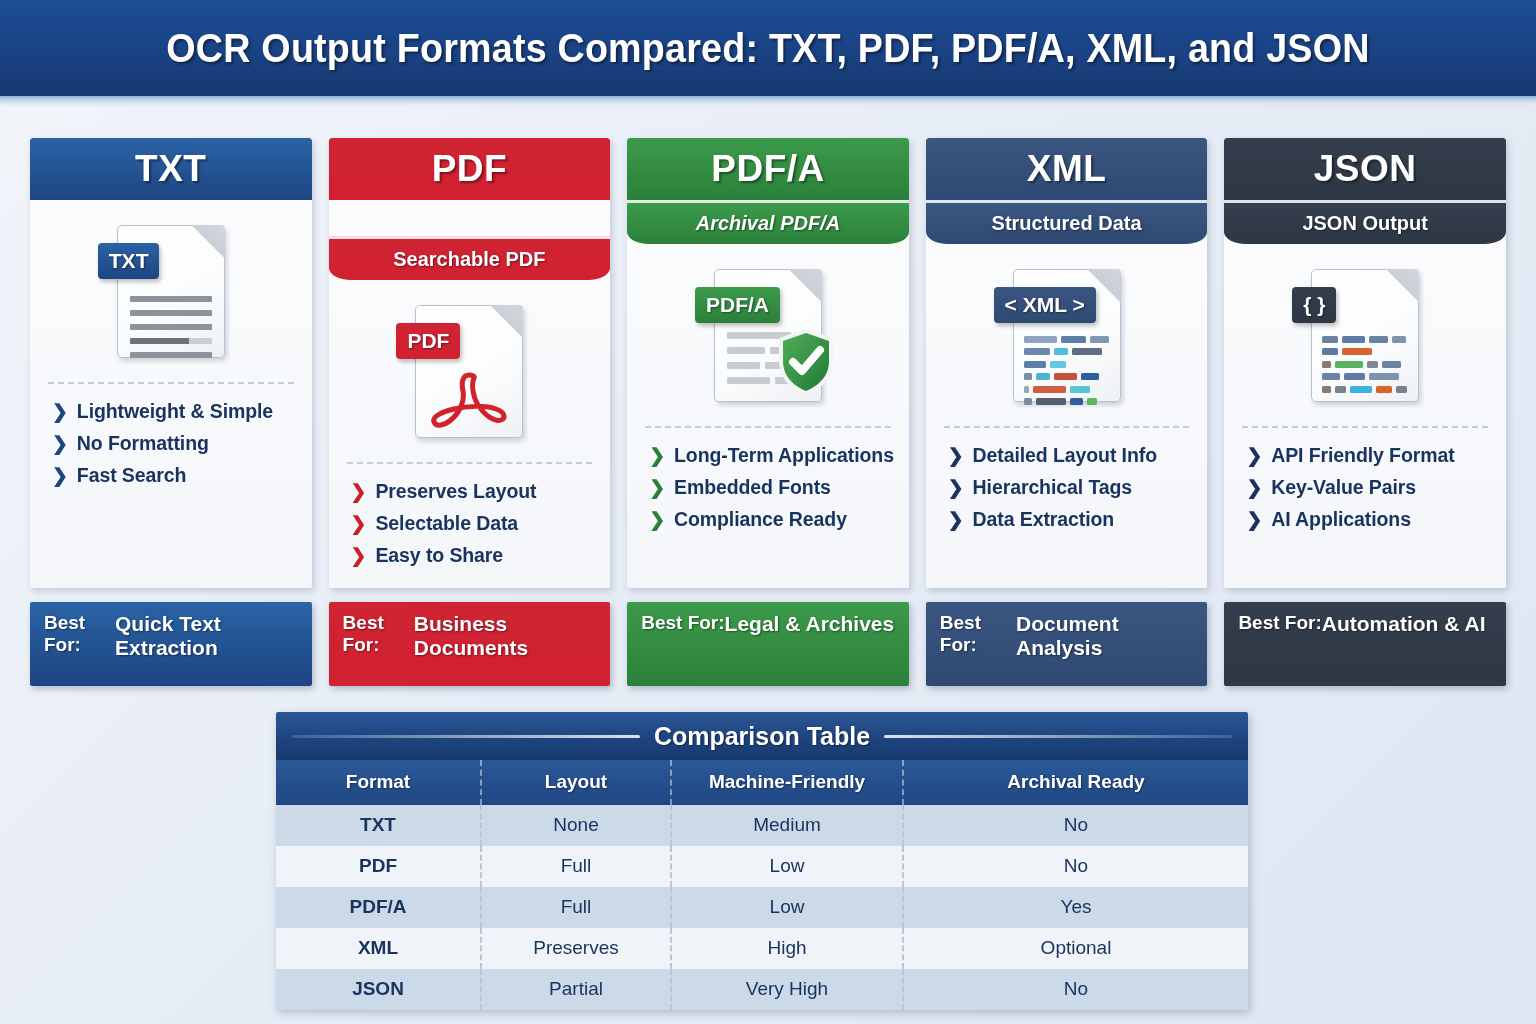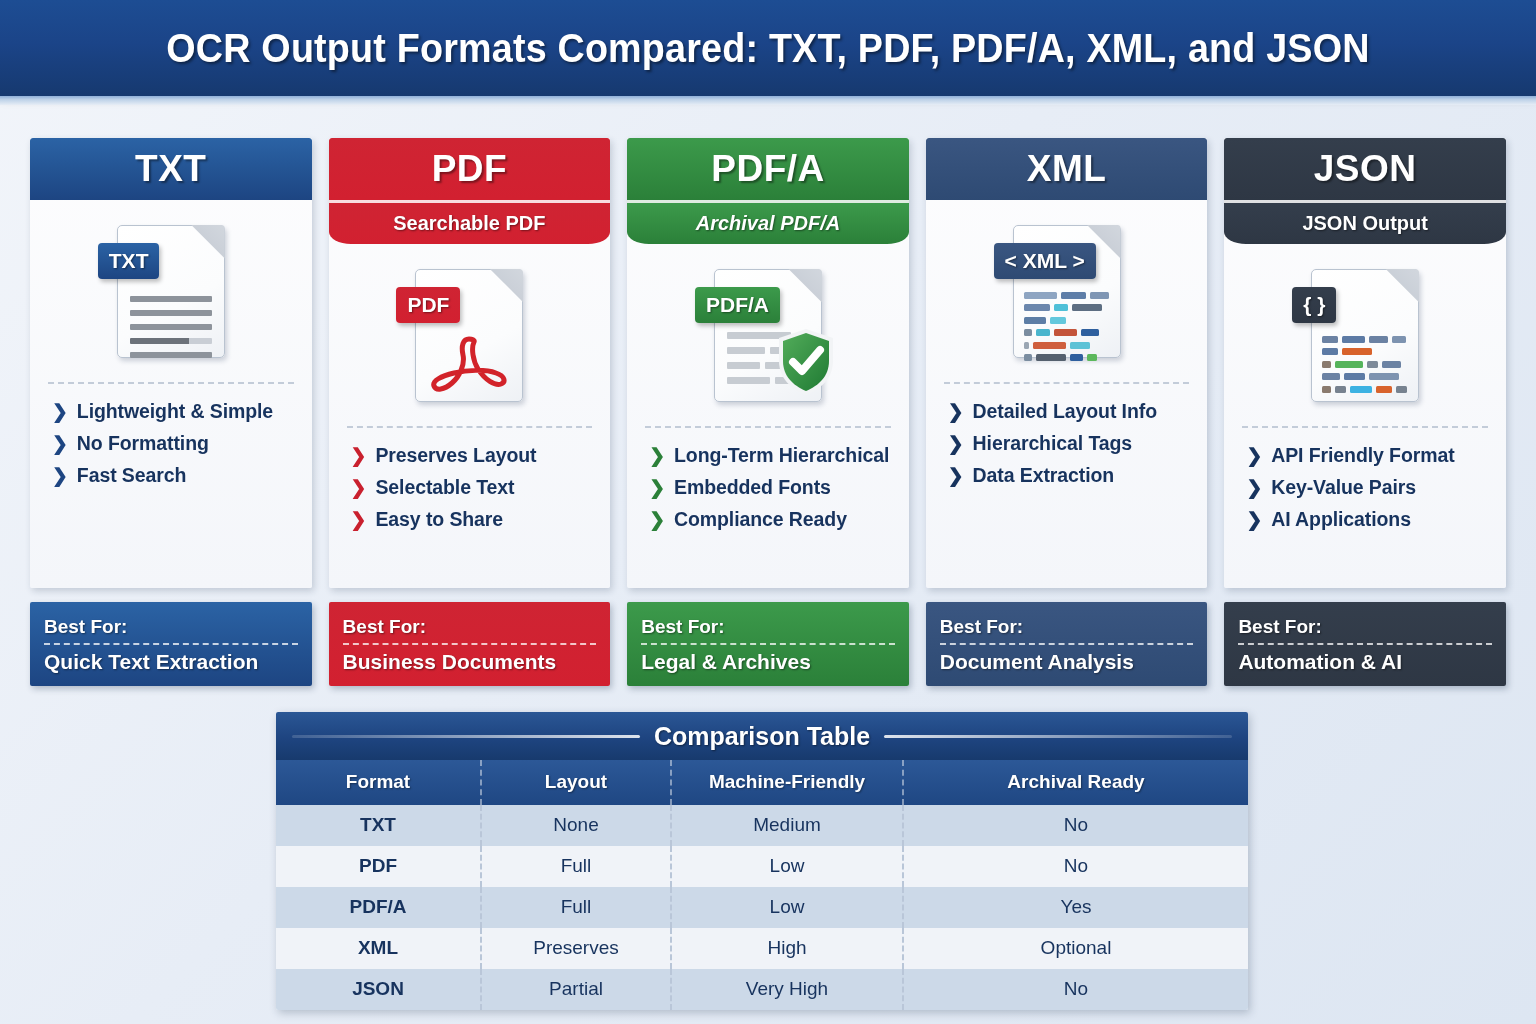--- a/index.html
+++ b/index.html
@@ -129,21 +129,21 @@
   #bestfor {
     position: absolute; left: 30px; top: 602px; width: 1476px; height: 84px;
     display: flex; gap: 17px;
   }
   .bf {
     flex: 1 1 0;
     padding: 10px 14px 8px 14px;
     color: #fff;
     box-shadow: 2px 3px 6px rgba(30,50,80,.28);
     border-radius: 2px;
-    display: flex; flex-direction: column; justify-content: center;
+    display: flex; flex-direction: row; 
   }
   .bf .bf-label {
     font-size: 19px; font-weight: bold;
     text-shadow: 1px 1px 2px rgba(0,0,0,.45);
     margin-bottom: 3px;
   }
   .bf .bf-rule {
     border-top: 2px dashed rgba(255,255,255,.75);
     margin: 2px 0 5px 0;
   }
@@ -232,39 +232,39 @@
           <span>No Formatting</span>
         </div>
         <div class="bullet">
           <span class="chev" style="color: rgb(29, 69, 130);">❯</span>
           <span>Fast Search</span>
         </div>
       </div>
     </div>
     <div class="card">
       <div class="card-title" style="background: linear-gradient(rgb(207, 36, 51) 0%, rgb(210, 32, 48) 100%);">PDF</div>
-      <div class="card-sub" style="background: linear-gradient(rgb(207, 36, 51) 0%, rgb(210, 32, 48) 100%);">Searchable PDF</div>
+      <div class="card-sub" style="background: linear-gradient(rgb(207, 36, 51) 0%, rgb(210, 32, 48) 100%); margin-top: 36px;">Searchable PDF</div>
       <div class="card-icon">
         <div class="doc">
           <div class="fold"></div>
           <svg class="pdf-swirl" width="78" height="62" viewBox="0 0 78 62">
             <path d="M39 3 C33 3 31 10 33 19 C35 28 30 40 22 47 C14 54 6 55 4 50 C2 45 11 40 24 37 C37 34 55 33 66 37 C75 40 76 46 71 48 C65 50 55 44 48 33 C43 25 41 12 44 6 C45 4 42 3 39 3 Z" fill="none" stroke="#d2232a" stroke-width="5" stroke-linejoin="round" stroke-linecap="round"></path>
           </svg>
           <div class="tag" style="background: linear-gradient(rgb(207, 36, 51) 0%, rgb(210, 32, 48) 100%);">PDF</div>
         </div>
       </div>
       <div class="card-divider"></div>
       <div class="card-bullets">
         <div class="bullet">
           <span class="chev" style="color: rgb(201, 32, 46);">❯</span>
           <span>Preserves Layout</span>
         </div>
         <div class="bullet">
           <span class="chev" style="color: rgb(201, 32, 46);">❯</span>
-          <span>Selectable Text</span>
+          <span>Selectable Data</span>
         </div>
         <div class="bullet">
           <span class="chev" style="color: rgb(201, 32, 46);">❯</span>
           <span>Easy to Share</span>
         </div>
       </div>
     </div>
     <div class="card">
       <div class="card-title" style="background: linear-gradient(rgb(60, 154, 75) 0%, rgb(43, 128, 57) 100%);">PDF/A</div>
       <div class="card-sub" style="background: linear-gradient(rgb(60, 154, 75) 0%, rgb(43, 128, 57) 100%); font-style: italic;">Archival PDF/A</div>
@@ -300,34 +300,35 @@
             </defs>
             <path d="M18 35 L27 44 L45 23" fill="none" stroke="#fff" stroke-width="8" stroke-linecap="round" stroke-linejoin="round"></path>
           </svg>
           <div class="tag" style="background: linear-gradient(rgb(60, 154, 75) 0%, rgb(43, 128, 57) 100%);">PDF/A</div>
         </div>
       </div>
       <div class="card-divider"></div>
       <div class="card-bullets">
         <div class="bullet">
           <span class="chev" style="color: rgb(43, 128, 57);">❯</span>
-          <span>Long-Term Hierarchical</span>
+          <span>Long-Term Applications</span>
         </div>
         <div class="bullet">
           <span class="chev" style="color: rgb(43, 128, 57);">❯</span>
           <span>Embedded Fonts</span>
         </div>
         <div class="bullet">
           <span class="chev" style="color: rgb(43, 128, 57);">❯</span>
           <span>Compliance Ready</span>
         </div>
       </div>
     </div>
     <div class="card">
       <div class="card-title" style="background: linear-gradient(rgb(58, 86, 129) 0%, rgb(46, 74, 115) 100%);">XML</div>
+      <div class="card-sub" style="background: linear-gradient(rgb(58, 86, 129) 0%, rgb(46, 74, 115) 100%);">Structured Data</div>
       <div class="card-icon">
         <div class="doc">
           <div class="fold"></div>
           <div class="codebox">
             <div class="coderow">
               <i style="background: rgb(142, 165, 194); width: 38%;"></i>
               <i style="background: rgb(94, 126, 168); width: 28%;"></i>
               <i style="background: rgb(127, 150, 180); width: 22%;"></i>
             </div>
             <div class="coderow">

